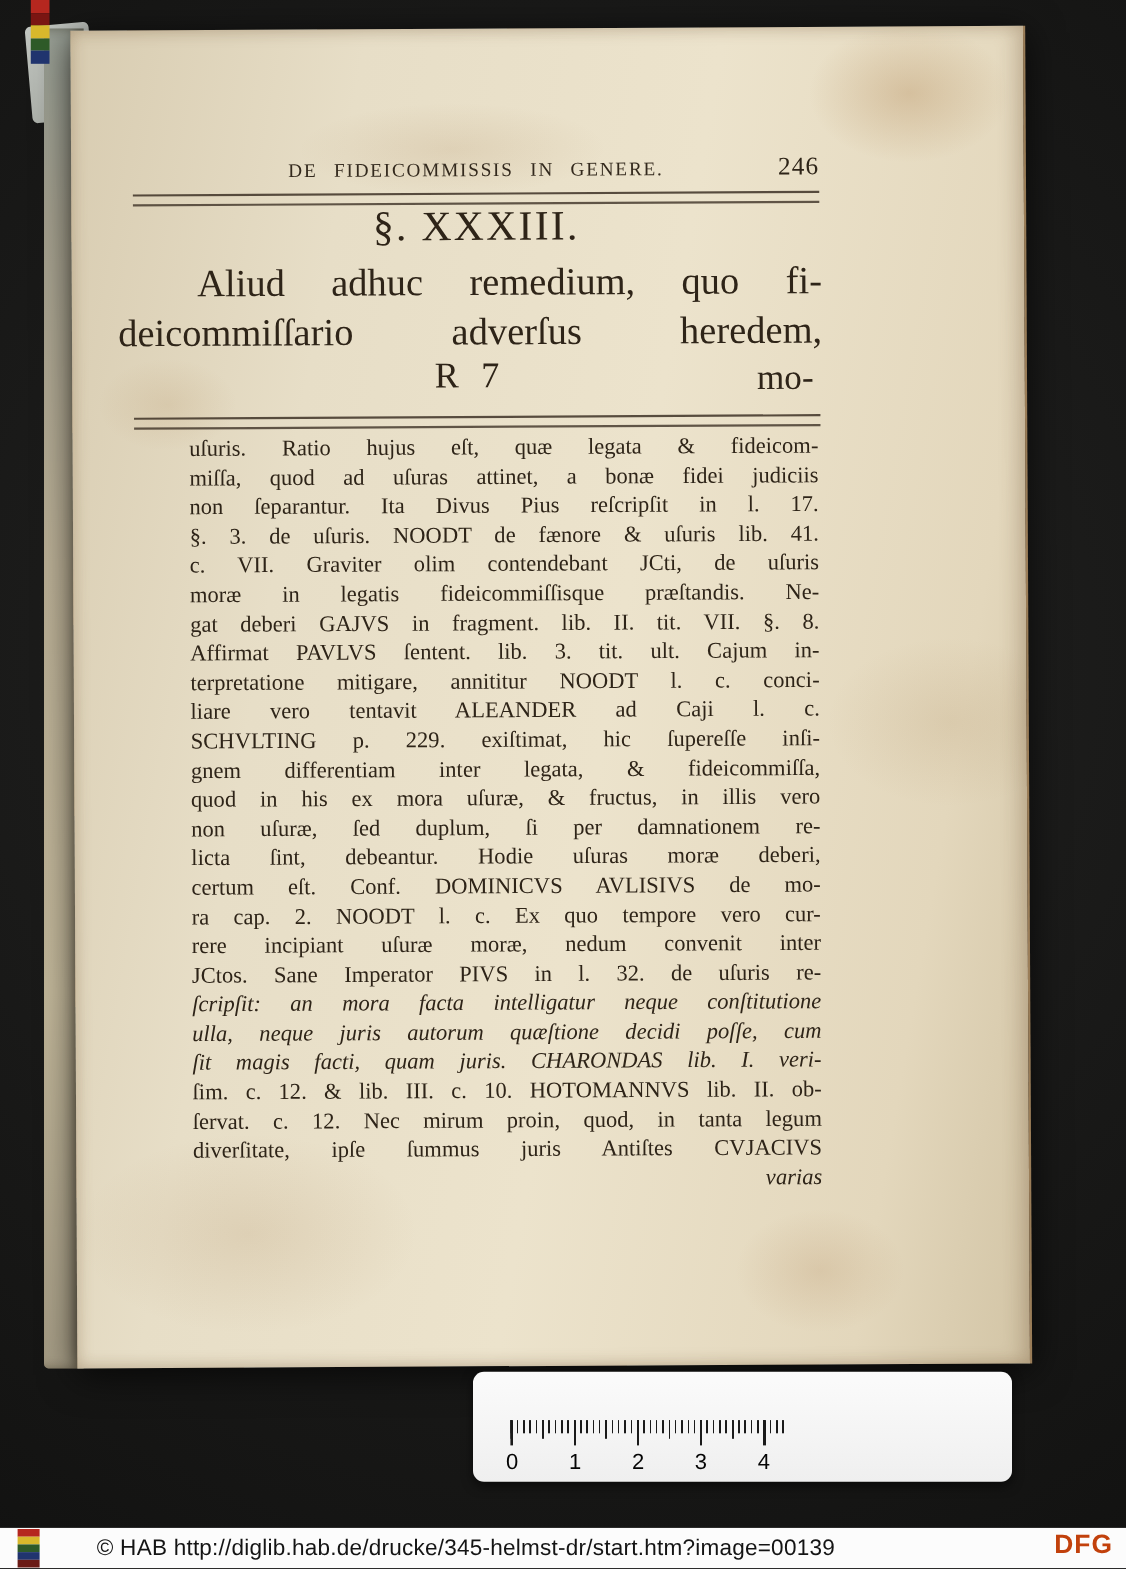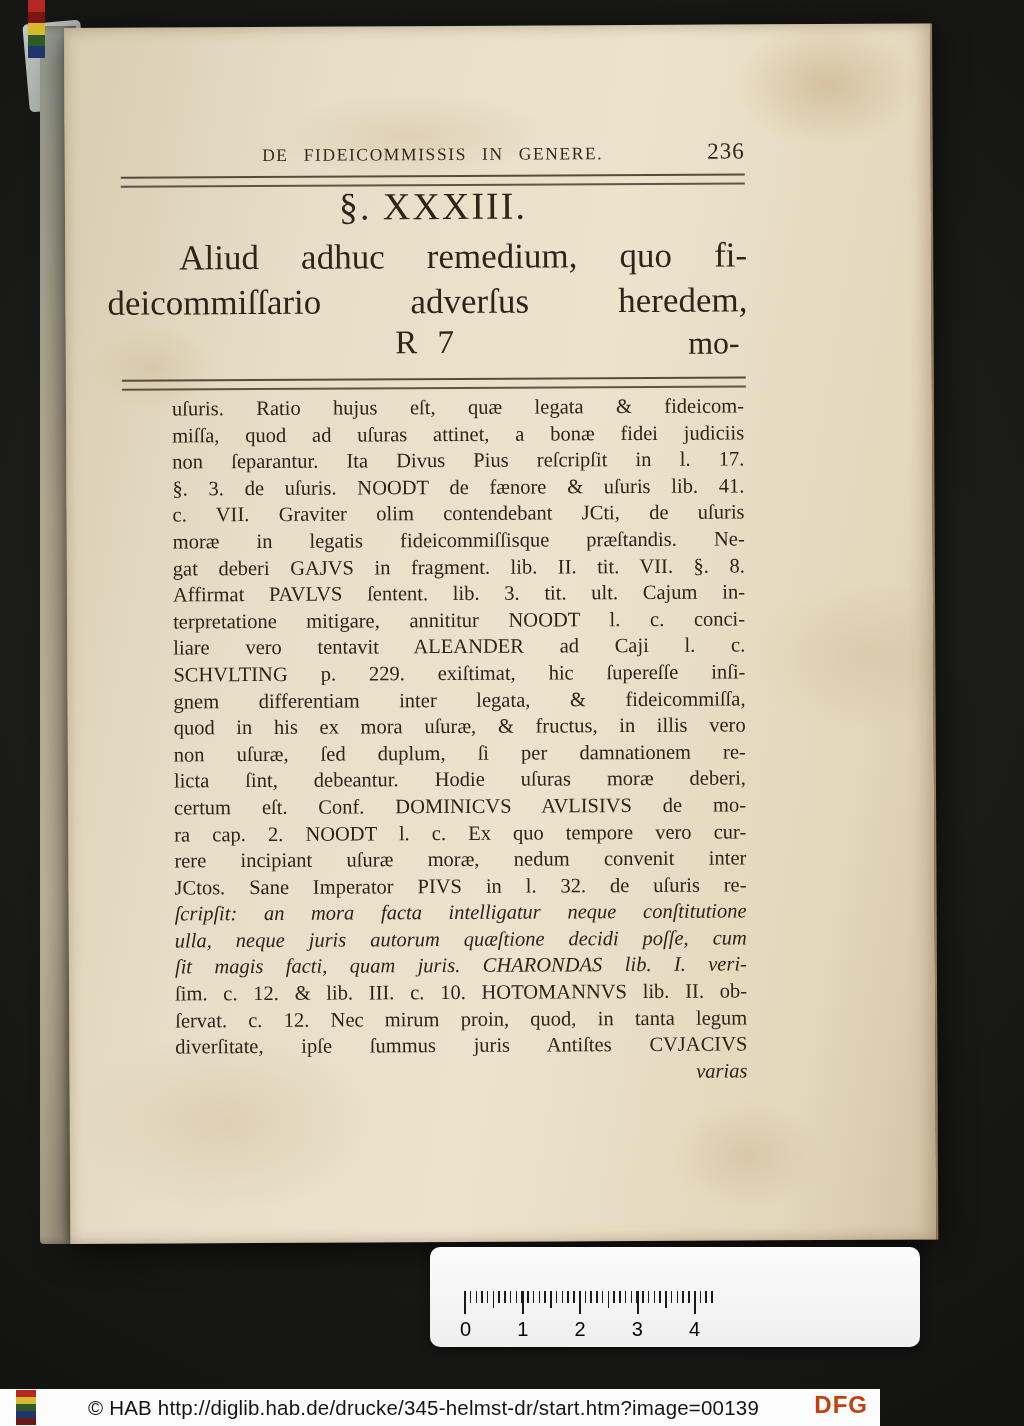--- a/index.html
+++ b/index.html
@@ -68,21 +68,21 @@
   .ticks.small{height:12px;background:repeating-linear-gradient(90deg,#1a1a1a 0 1.4px,transparent 1.4px 5.75px);}
   .ticks.mid{height:17px;background:repeating-linear-gradient(90deg,#1a1a1a 0 1.6px,transparent 1.6px 28.75px);}
   .ticks.big{height:23px;background:repeating-linear-gradient(90deg,#1a1a1a 0 2px,transparent 2px 57.5px);}
   .numbers{position:absolute;top:27px;left:-5px;width:242px;display:flex;justify-content:space-between;font-size:20px;color:#050505;}
   .numbers span{display:inline-block;width:13px;text-align:center;}
   .grayscale{position:absolute;left:292px;top:40px;display:flex;align-items:flex-start;gap:10px;}
   .gs-label{font-weight:700;font-size:18px;color:#050505;white-space:nowrap;margin-top:4px;}
   .gs-patches{display:flex;border:1px solid #8a8a8a;}
   .gs-patch{width:22px;height:30px;}
   
-  .footer{position:absolute;left:0;top:1389px;width:880px;height:37px;background:#fcfcfc;z-index:6;display:flex;align-items:center;font-family:"Liberation Sans", sans-serif;}
+  .footer{position:absolute;left:0;top:1389px;width:1024px;height:37px;background:#fcfcfc;z-index:6;display:flex;align-items:center;font-family:"Liberation Sans", sans-serif;}
   .copyright{margin-left:88px;font-size:20.5px;color:#141414;letter-spacing:0.2px;}
   .dfg{position:absolute;right:12px;top:2px;font-weight:700;font-size:24px;color:#c2410c;letter-spacing:1px;}
 </style>
 </head>
 <body>
 
 <div class="stage">
 
   <div class="strip strip-top">
       <div class="strip-seg" style="background: rgb(181, 39, 31);"></div>
@@ -93,21 +93,21 @@
     </div>
 
   <div class="cradle"></div>
   <div class="prev-edge"></div>
 
   <div class="page">
     <div class="column">
 
       <div class="header-row">
         <span class="running-header">DE FIDEICOMMISSIS IN GENERE.</span>
-        <span class="page-number">236</span>
+        <span class="page-number">246</span>
       </div>
 
       <div class="rule rule1"></div>
 
       <div class="section-heading">§. XXXIII.</div>
 
       <div class="subtitle">
         <div class="sub-line sub1">Aliud adhuc remedium, quo fi-</div>
         <div class="sub-line sub2">deicommiſſario adverſus heredem,</div>
         <div class="sig-row">

